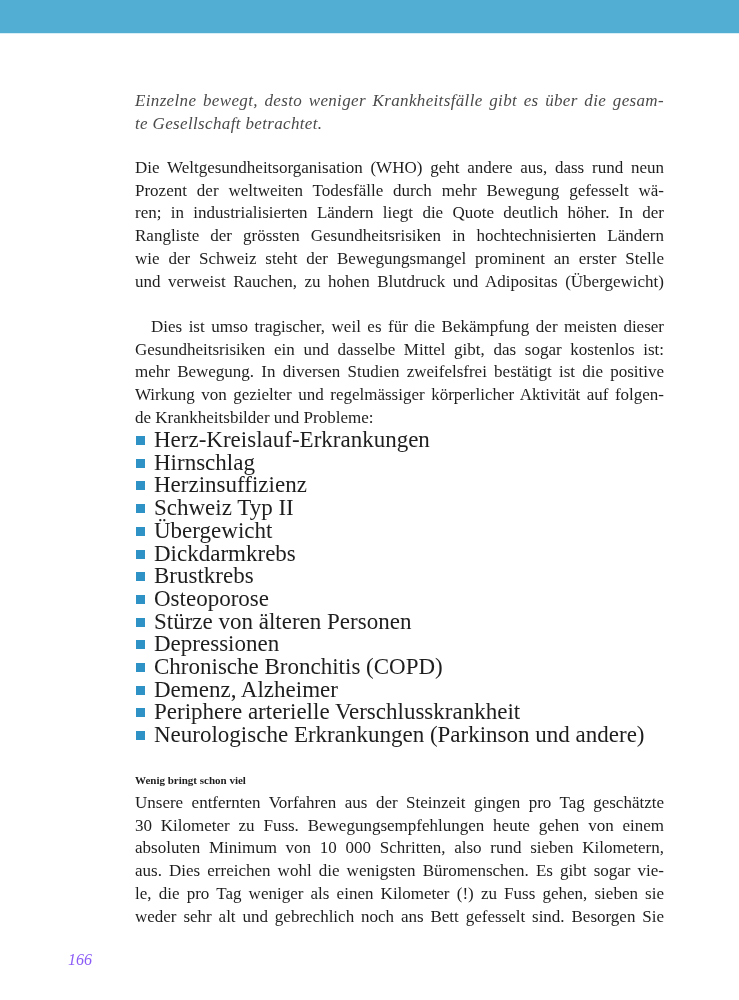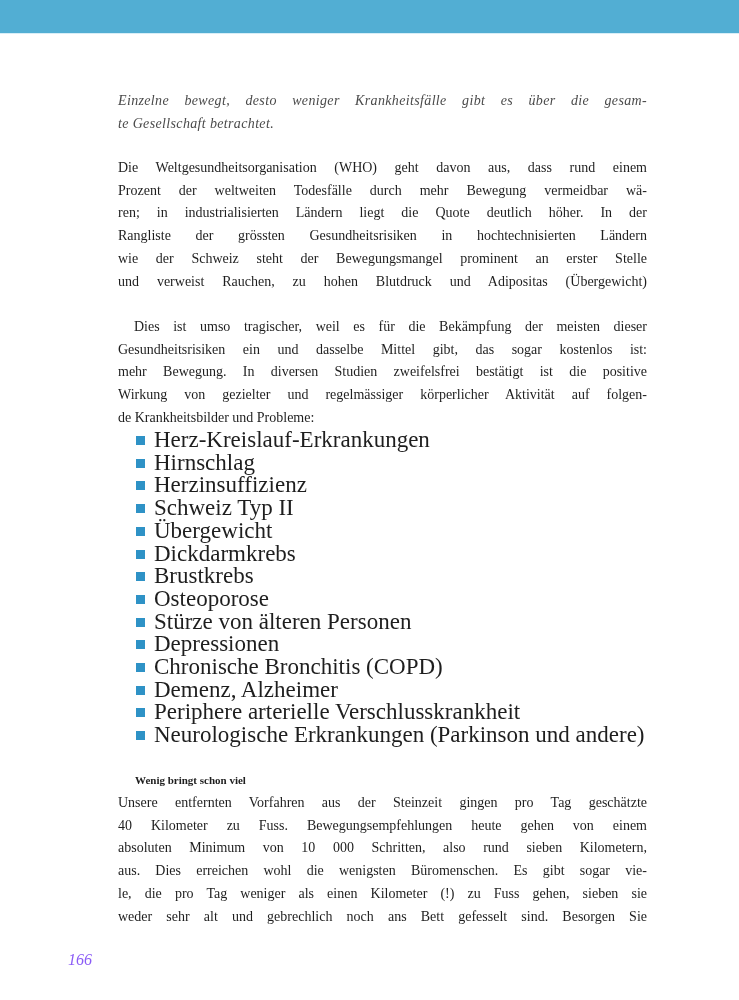--- a/index.html
+++ b/index.html
@@ -18,23 +18,23 @@
     .top-band {
       position: absolute;
       left: 0; top: 0;
       width: 739px;
       height: 33px;
       background: #52aed3;
       border-bottom: 1px solid #d8eef7;
     }
     .text-block {
       position: absolute;
-      left: 118px;
+      left: 135px;
       width: 529px;
-      font-size: 14px;
+      font-size: 17px;
       line-height: 22.7px;
     }
     .intro {
       top: 90px;
       font-style: italic;
       color: #4a4a4a;
       letter-spacing: 0.35px;
       text-align: justify;
       text-align-last: left;
     }
@@ -96,22 +96,22 @@
 <body>
 
 <div class="top-band" style="background: rgb(82, 174, 211);"></div>
 
 <div class="text-block intro">
   <span class="line">Einzelne bewegt, desto weniger Krankheitsfälle gibt es über die gesam-</span>
   <span class="line last">te Gesellschaft betrachtet.</span>
 </div>
 
 <div class="text-block body1">
-  <span class="line">Die Weltgesundheitsorganisation (WHO) geht davon aus, dass rund einem</span>
-  <span class="line">Prozent der weltweiten Todesfälle durch mehr Bewegung vermeidbar wä-</span>
+  <span class="line">Die Weltgesundheitsorganisation (WHO) geht andere aus, dass rund neun</span>
+  <span class="line">Prozent der weltweiten Todesfälle durch mehr Bewegung gefesselt wä-</span>
   <span class="line">ren; in industrialisierten Ländern liegt die Quote deutlich höher. In der</span>
   <span class="line">Rangliste der grössten Gesundheitsrisiken in hochtechnisierten Ländern</span>
   <span class="line">wie der Schweiz steht der Bewegungsmangel prominent an erster Stelle</span>
   <span class="line">und verweist Rauchen, zu hohen Blutdruck und Adipositas (Übergewicht)</span>
 </div>
 
 <div class="text-block body2">
   <span class="line indent">Dies ist umso tragischer, weil es für die Bekämpfung der meisten dieser</span>
   <span class="line">Gesundheitsrisiken ein und dasselbe Mittel gibt, das sogar kostenlos ist:</span>
   <span class="line">mehr Bewegung. In diversen Studien zweifelsfrei bestätigt ist die positive</span>
@@ -133,20 +133,20 @@
   <li><span class="bullet-square" style="background: rgb(46, 146, 198);"></span><span>Chronische Bronchitis (COPD)</span></li>
   <li><span class="bullet-square" style="background: rgb(46, 146, 198);"></span><span>Demenz, Alzheimer</span></li>
   <li><span class="bullet-square" style="background: rgb(46, 146, 198);"></span><span>Periphere arterielle Verschlusskrankheit</span></li>
   <li><span class="bullet-square" style="background: rgb(46, 146, 198);"></span><span>Neurologische Erkrankungen (Parkinson und andere)</span></li>
 </ul>
 
 <div class="heading">Wenig bringt schon viel</div>
 
 <div class="text-block body3">
   <span class="line">Unsere entfernten Vorfahren aus der Steinzeit gingen pro Tag geschätzte</span>
-  <span class="line">40 Kilometer zu Fuss. Bewegungsempfehlungen heute gehen von einem</span>
+  <span class="line">30 Kilometer zu Fuss. Bewegungsempfehlungen heute gehen von einem</span>
   <span class="line">absoluten Minimum von 10 000 Schritten, also rund sieben Kilometern,</span>
   <span class="line">aus. Dies erreichen wohl die wenigsten Büromenschen. Es gibt sogar vie-</span>
   <span class="line">le, die pro Tag weniger als einen Kilometer (!) zu Fuss gehen, sieben sie</span>
   <span class="line">weder sehr alt und gebrechlich noch ans Bett gefesselt sind. Besorgen Sie</span>
 </div>
 
 <div class="page-number">166</div>
 
 </body></html>

